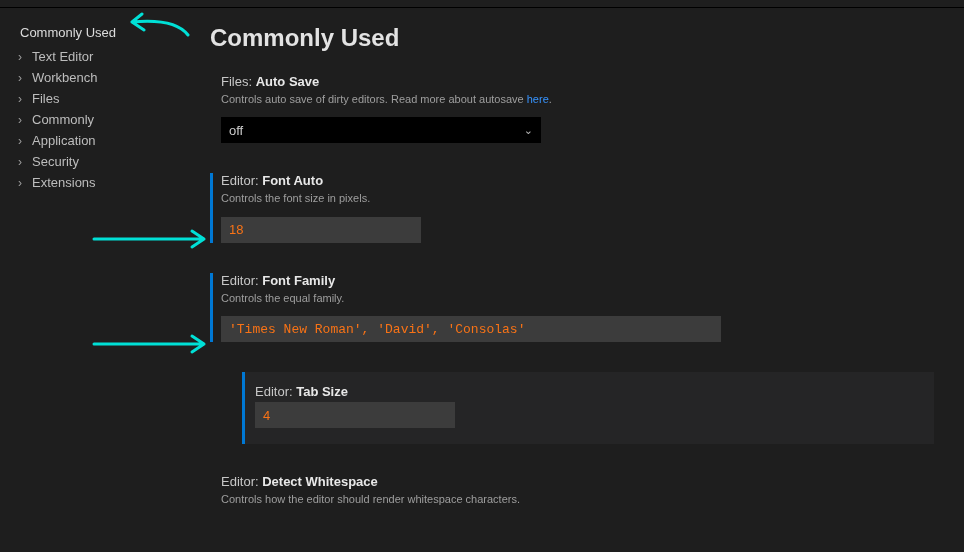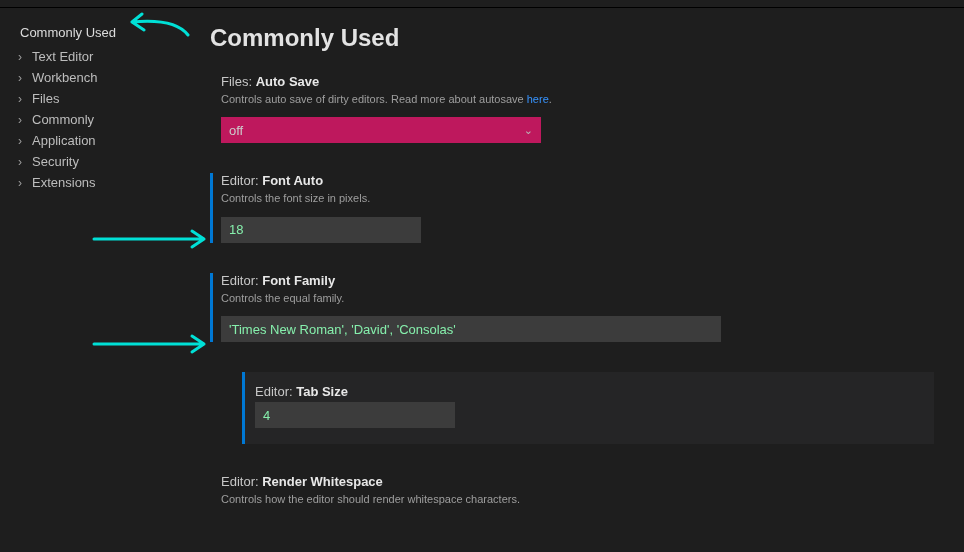--- a/index.html
+++ b/index.html
@@ -78,39 +78,39 @@
   .setting .desc {
     font-size: 11px;
     color: #9e9e9e;
     margin-bottom: 10px;
     line-height: 1.4;
   }
   .link { color: #3794ff; cursor: pointer; }
   .select {
     display: flex; align-items: center; justify-content: space-between;
     width: 320px; height: 26px;
-    background: #be185d;
+    background: #000000;
     color: #cccccc;
     padding: 0 8px;
     border: none;
     font-size: 13px;
   }
   .select .chev-down {
     font-size: 11px; color: #b8b8b8;
   }
   .input {
     width: 200px; height: 26px;
     background: #3c3c3c;
-    color: #86efac;
+    color: #f97316;
     border: none;
     padding: 0 8px;
     font-size: 13px;
     font-family: inherit;
   }
-  .input.wide { width: 500px; }
+  .input.wide { width: 500px; font-family: Liberation Mono, monospace; }
   .boxed-wrap { position: relative; padding-right: 10px;}
   
   svg.anno {
     position: absolute;
     pointer-events: none;
   }
 </style>
 </head>
 <body>
 
@@ -186,21 +186,21 @@
       <div class="setting boxed">
         <div class="label">
           <span>Editor: </span><b>Tab Size</b>
         </div>
         <input class="input" value="4" style="">
       </div>
     </div>
 
     <div class="setting">
       <div class="label">
-        <span>Editor: </span><b>Render Whitespace</b>
+        <span>Editor: </span><b>Detect Whitespace</b>
       </div>
       <div class="desc">Controls how the editor should render whitespace characters.</div>
     </div>
 
   </div>
 </div>
 
 <svg class="anno" style="left:120px; top:10px;" width="70" height="30">
   <path d="M68 25 Q55 8 12 12 M12 12 L22 4 M12 12 L24 20" stroke="#00e0d6" stroke-width="3" fill="none" stroke-linecap="round"></path>
 </svg>

